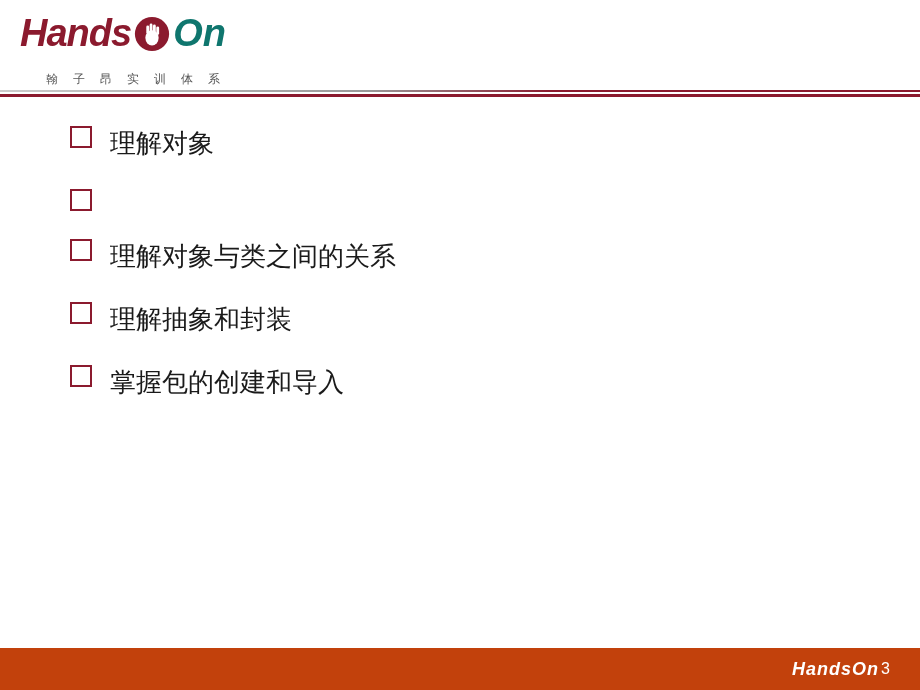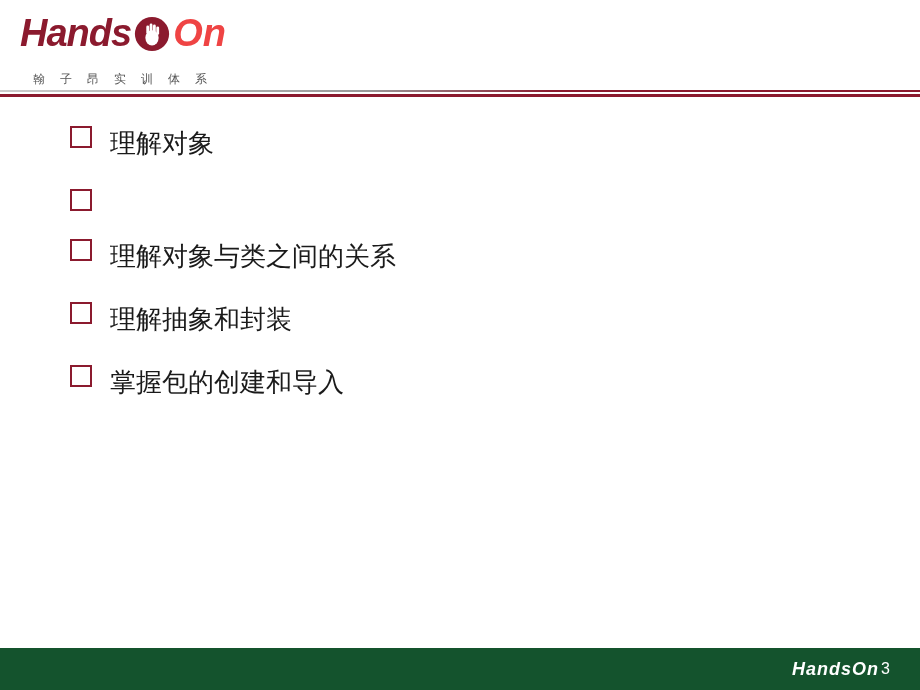--- a/index.html
+++ b/index.html
@@ -17,41 +17,41 @@
       display: flex;
       align-items: center;
       justify-content: space-between;
       padding: 10px 30px 0 20px;
       height: 90px;
     }
 
     .logo-area {
       display: flex;
       flex-direction: column;
-      align-items: center;
+      align-items: flex-end;
     }
 
     .logo-text {
       display: flex;
       align-items: center;
     }
 
     .logo-hands {
       font-size: 38px;
       font-weight: 900;
       font-style: italic;
       color: #8B1A2E;
       letter-spacing: -1px;
     }
 
     .logo-on {
       font-size: 38px;
       font-weight: 900;
       font-style: italic;
-      color: #ef4444;
+      color: #0f766e;
     }
 
     .logo-icon {
       width: 38px;
       height: 38px;
       margin: 0 2px;
     }
 
     .logo-subtitle {
       font-size: 12px;
@@ -112,21 +112,21 @@
       font-weight: normal;
     }
 
     
     .footer {
       position: absolute;
       bottom: 0;
       left: 0;
       right: 0;
       height: 42px;
-      background: #14532d;
+      background: #c2410c;
       display: flex;
       align-items: center;
       justify-content: flex-end;
       padding-right: 30px;
     }
 
     .footer-logo {
       font-size: 18px;
       font-weight: bold;
       font-style: italic;

